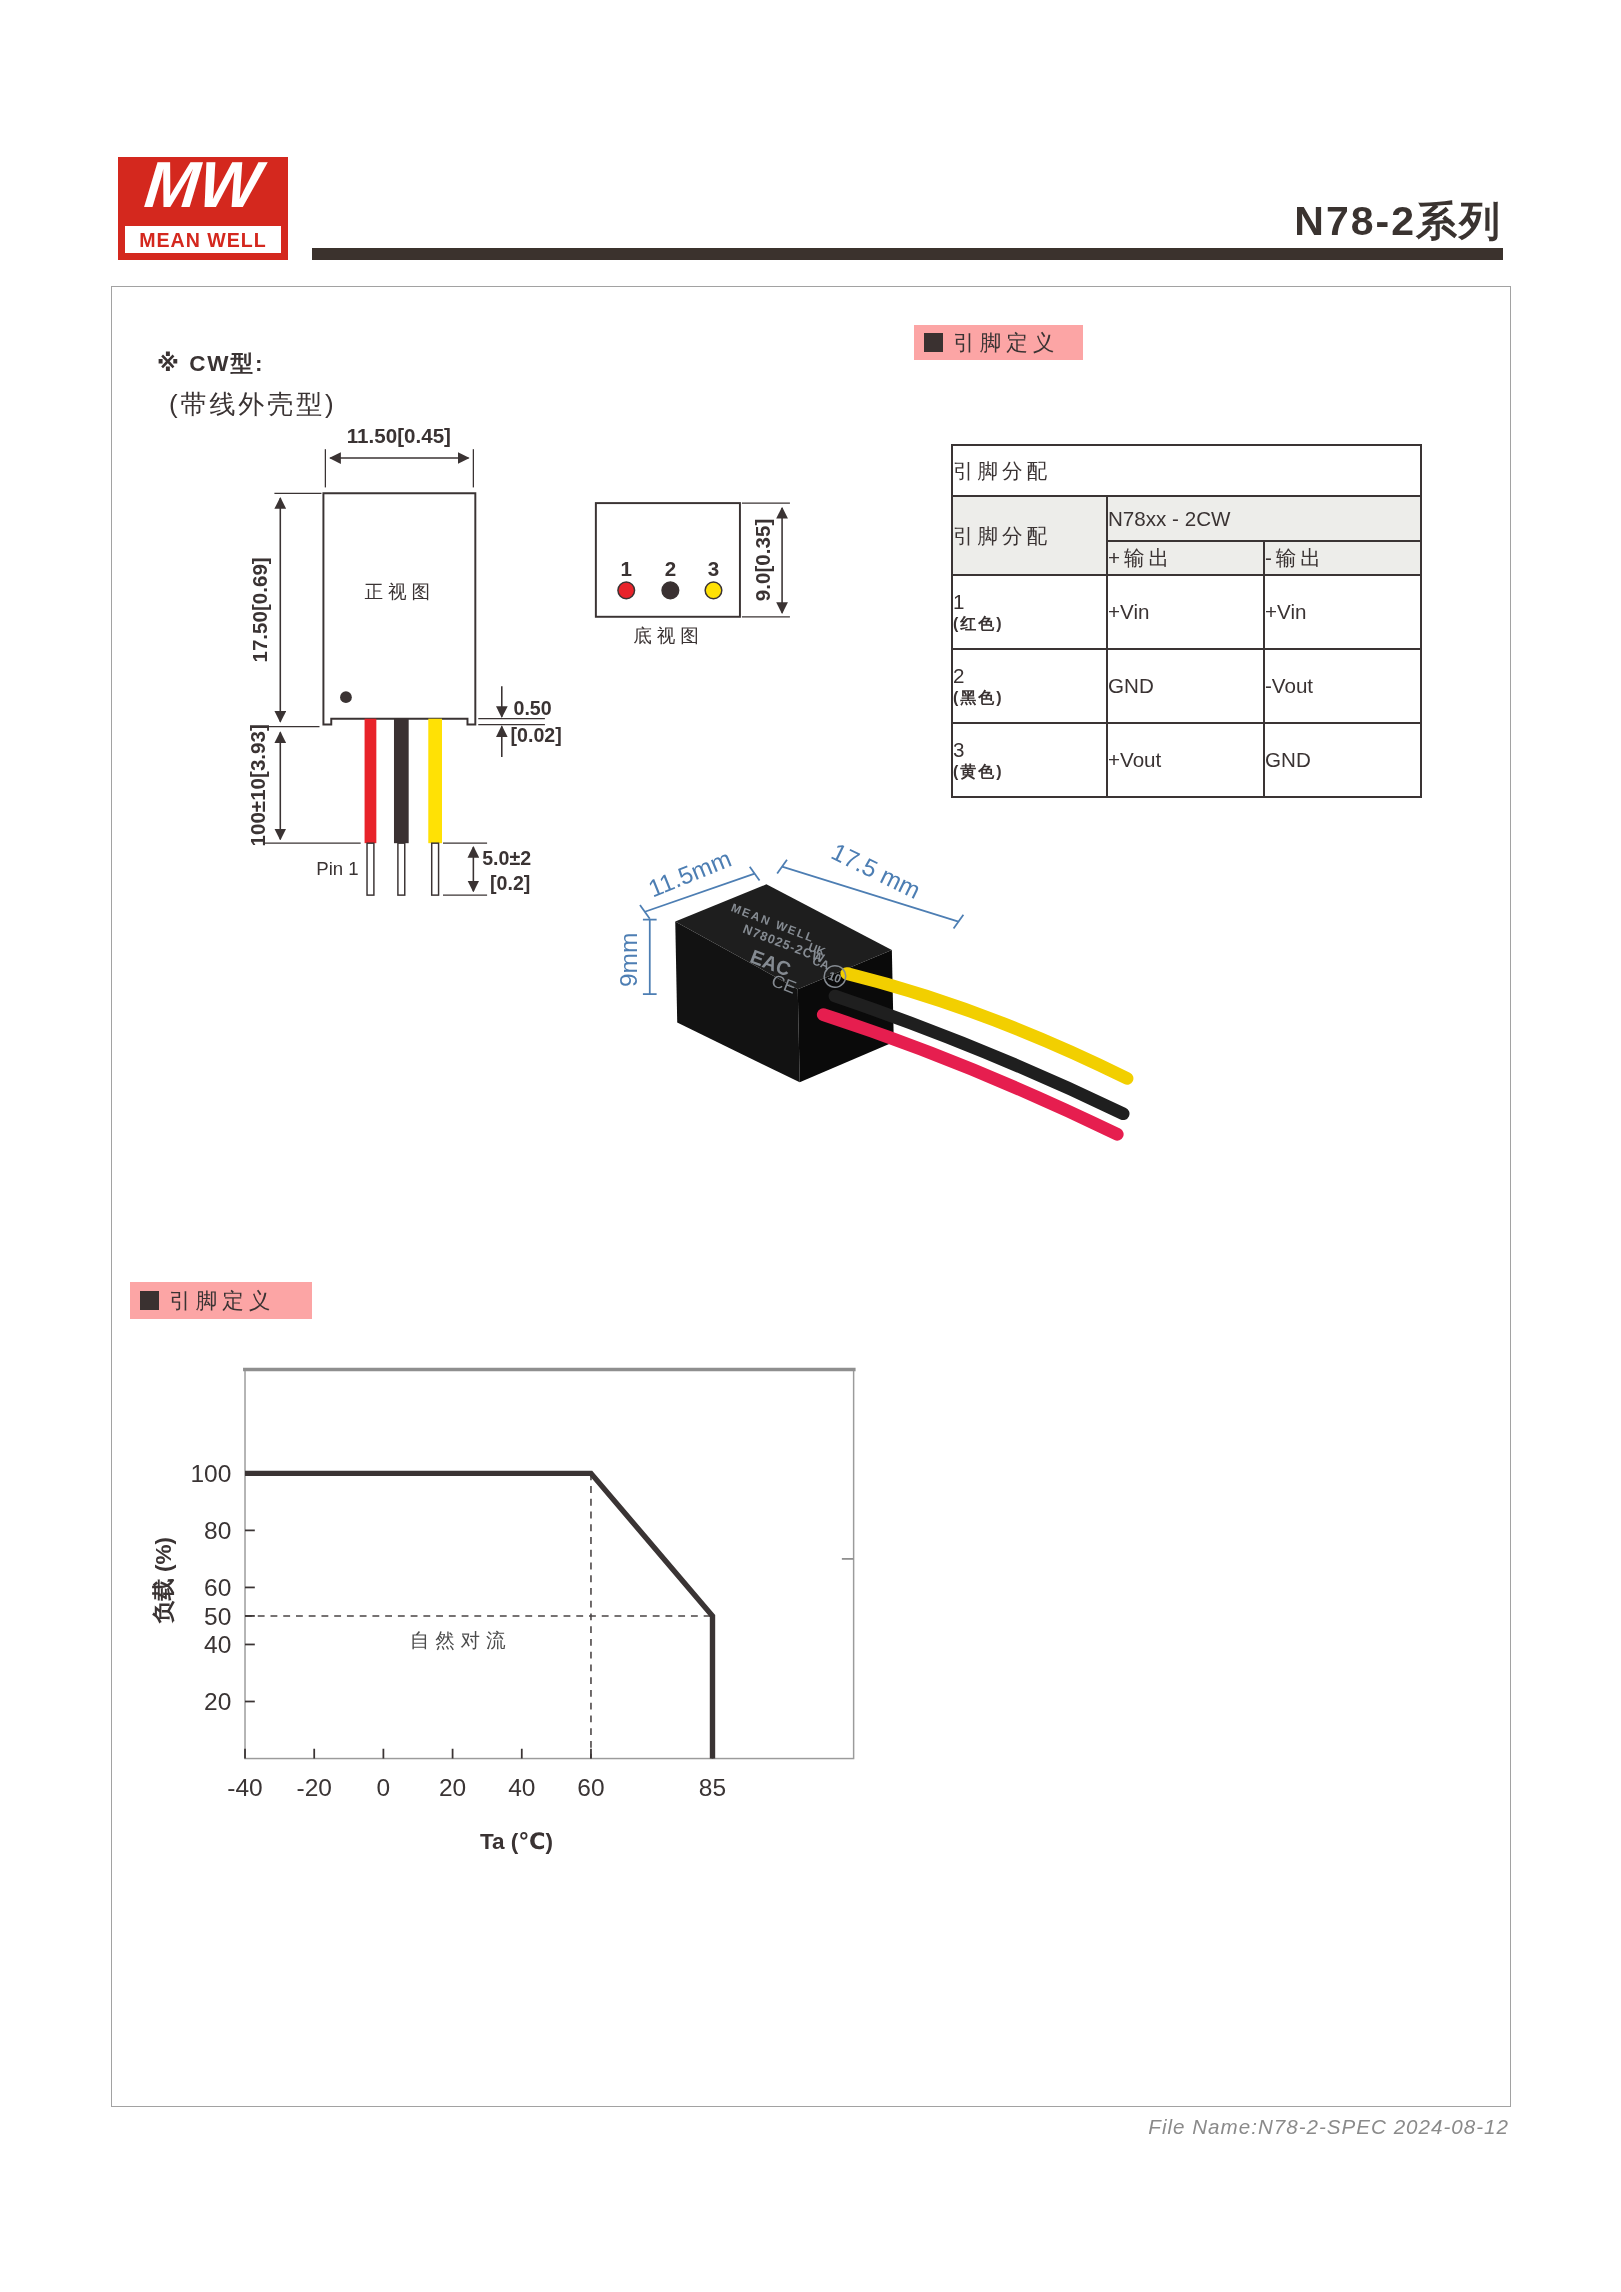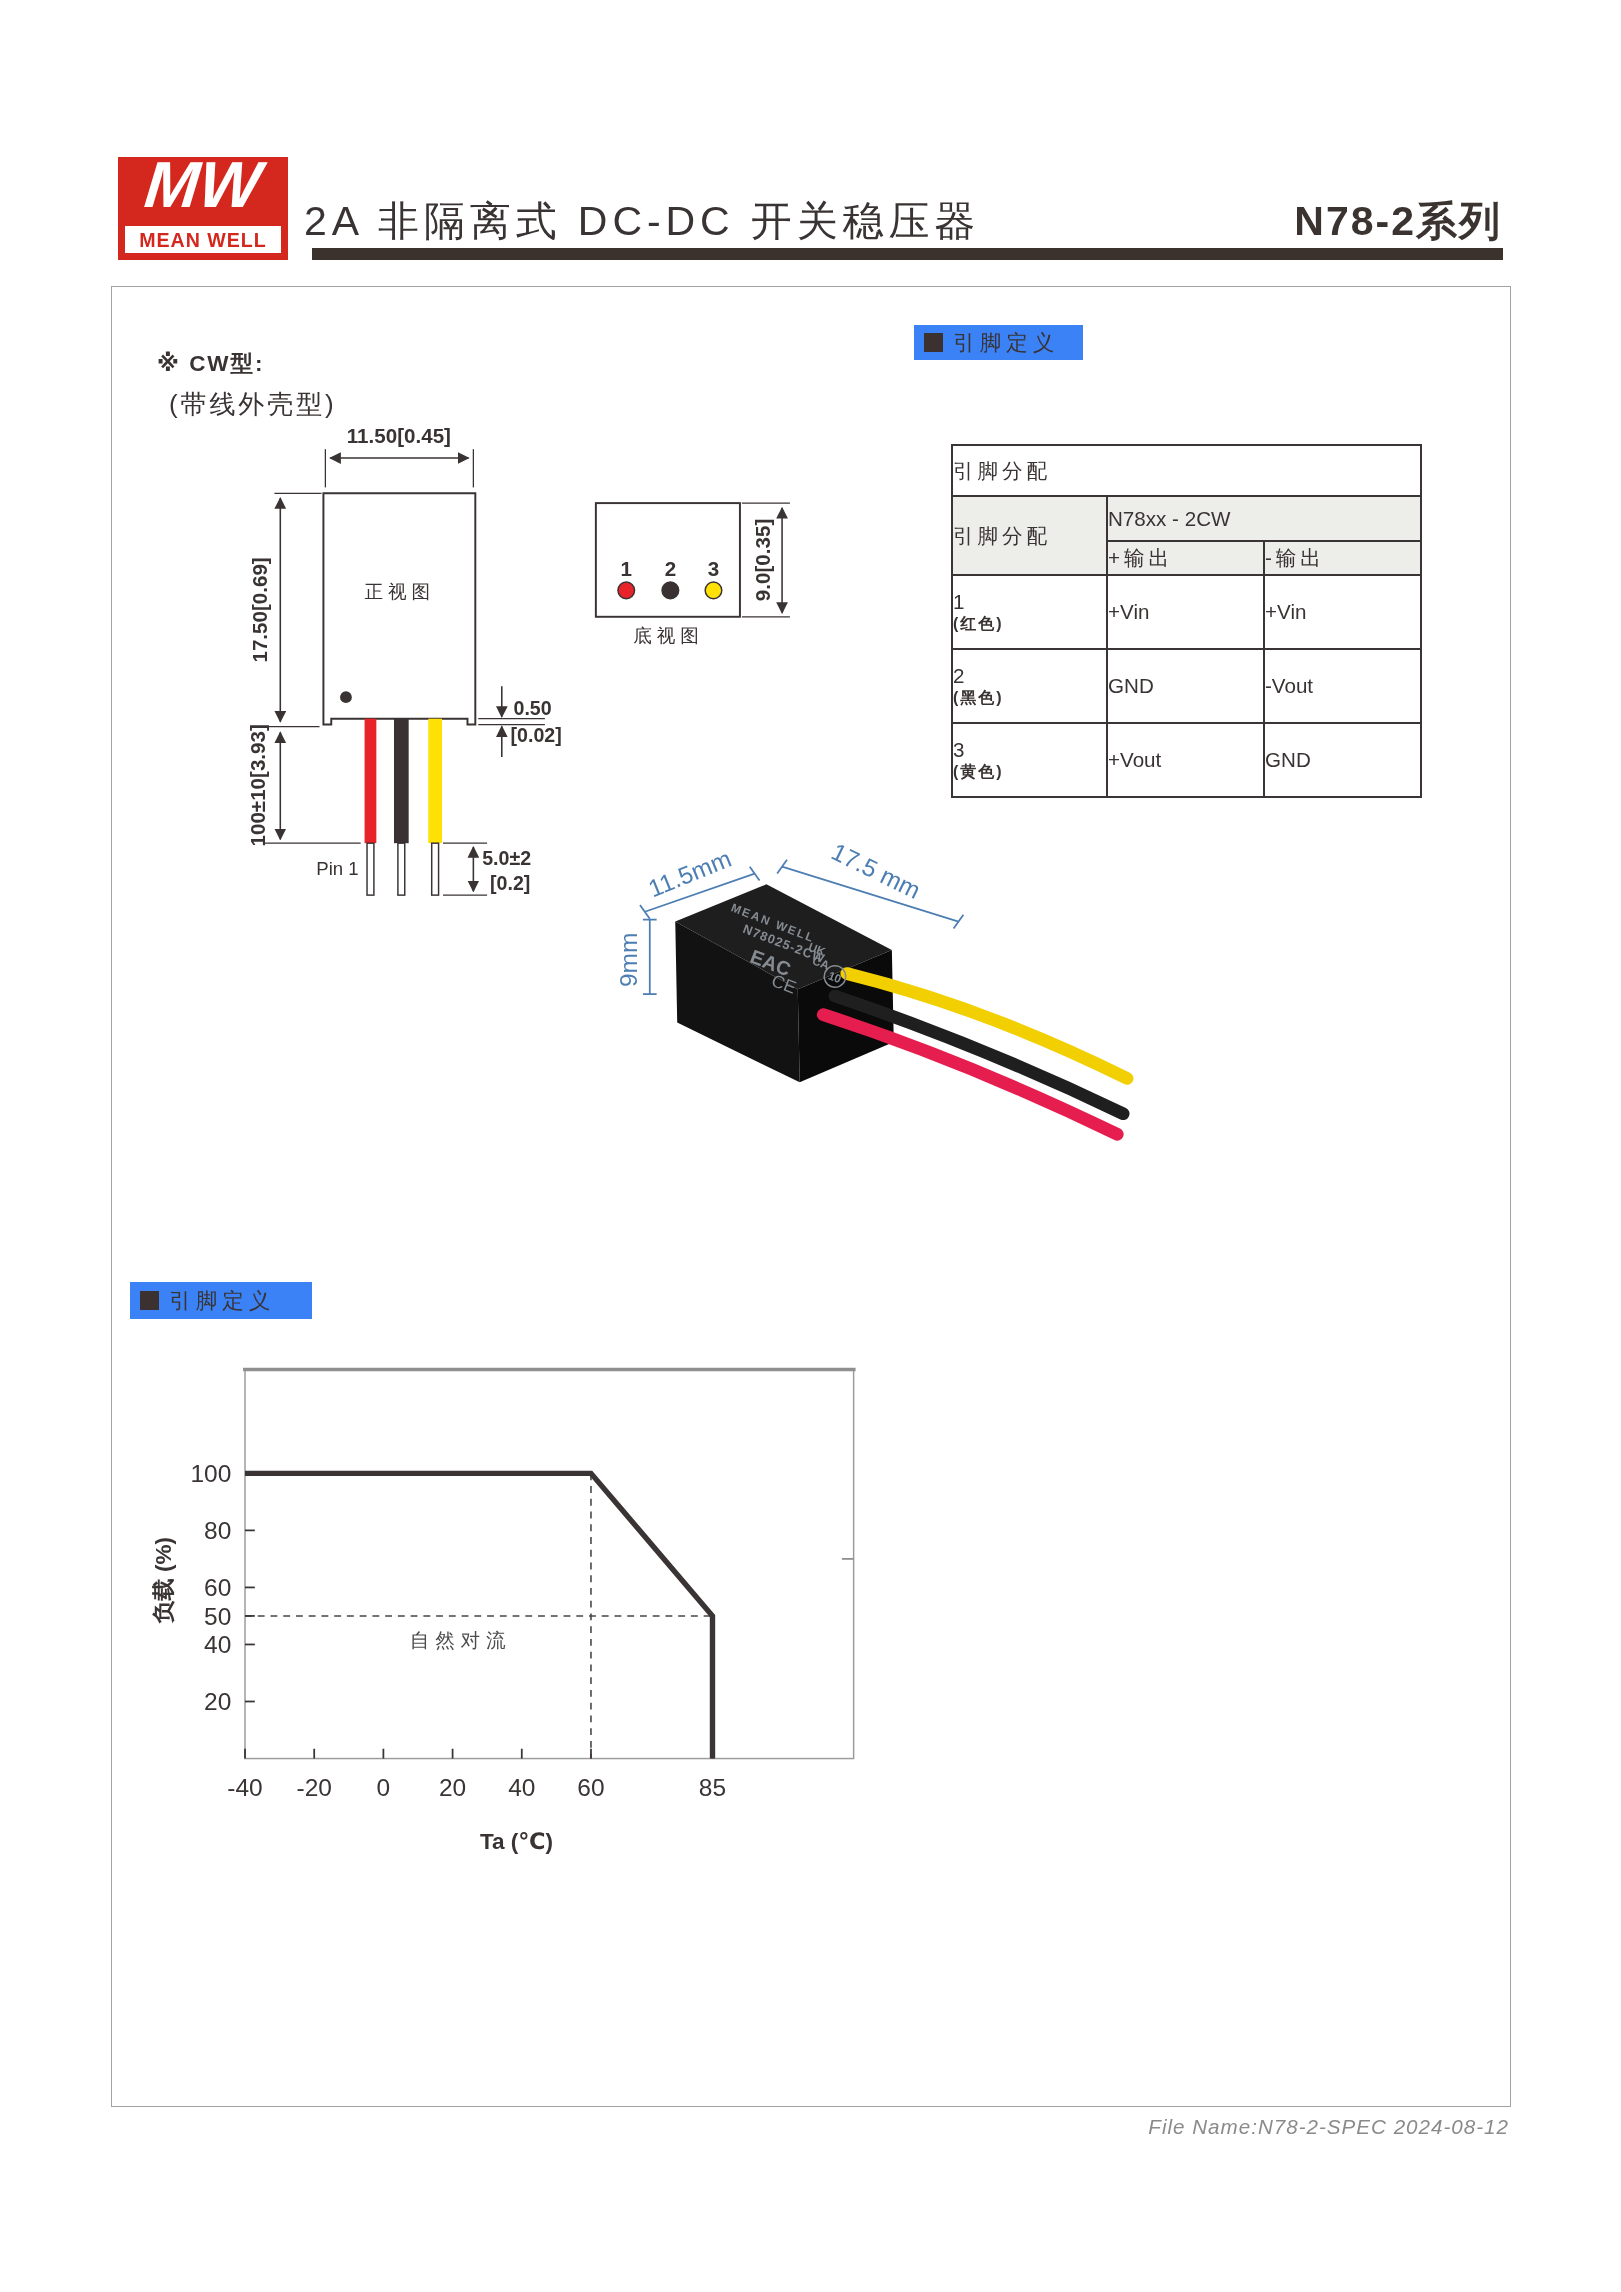--- a/index.html
+++ b/index.html
@@ -12,21 +12,21 @@
             font-size:65px;font-weight:800;font-style:italic;transform:skewX(-6deg);}
   #logo .strip{position:absolute;left:6.9px;right:6.9px;bottom:6.9px;height:27.4px;background:#fff;
             text-align:center;}
   #logo .strip span{color:#d4281e;font-weight:bold;font-size:19.6px;line-height:28px;letter-spacing:1px;}
   #doc-title{left:304px;top:194px;font-size:41px;letter-spacing:4.9px;color:#3a3333;}
   #doc-series{right:119px;top:194px;font-size:41px;font-weight:bold;letter-spacing:2px;color:#3a3330;}
   #title-rule{left:312px;top:248px;width:1191px;height:11.8px;background:#3b322d;}
   
   #frame{left:111px;top:286px;width:1398px;height:1819px;border:1px solid #a2a2a2;}
   
-  .sect{background:#3b82f6;display:flex;align-items:center;gap:9.8px;padding:0 9.8px;}
+  .sect{background:#fca5a5;display:flex;align-items:center;gap:9.8px;padding:0 9.8px;}
   .sect .sq{width:19.6px;height:19.6px;background:#3a3130;}
   .sect .lbl{font-size:21.6px;letter-spacing:4.9px;color:#3a3333;}
   #sect-pin{left:914px;top:325px;width:149px;height:35px;}
   #sect-derate{left:130px;top:1282px;width:162px;height:37px;}
   
   #cw-label{left:157px;top:348px;font-size:22.5px;font-weight:bold;letter-spacing:2px;}
   #cw-sub{left:169px;top:387px;font-size:26px;letter-spacing:2.9px;}
   
   #pin-table{left:951px;top:444px;border-collapse:collapse;table-layout:fixed;}
   #pin-table td{border:2px solid #3a3434;text-align:left;vertical-align:middle;
@@ -42,21 +42,20 @@
 <body>
 
 <div id="page">
 
   <div class="abs" id="logo">
     <div class="mw">MW</div>
     <div class="strip">
       <span>MEAN WELL</span>
     </div>
   </div>
-  <div class="abs" id="doc-title">2A 非隔离式 DC-DC 开关稳压器</div>
   <div class="abs" id="doc-series">N78-2系列</div>
   <div class="abs" id="title-rule"></div>
 
   <div class="abs" id="frame"></div>
 
   <div class="abs sect" id="sect-pin">
     <span class="sq"></span>
     <span class="lbl">引脚定义</span>
   </div>
   <div class="abs sect" id="sect-derate">

